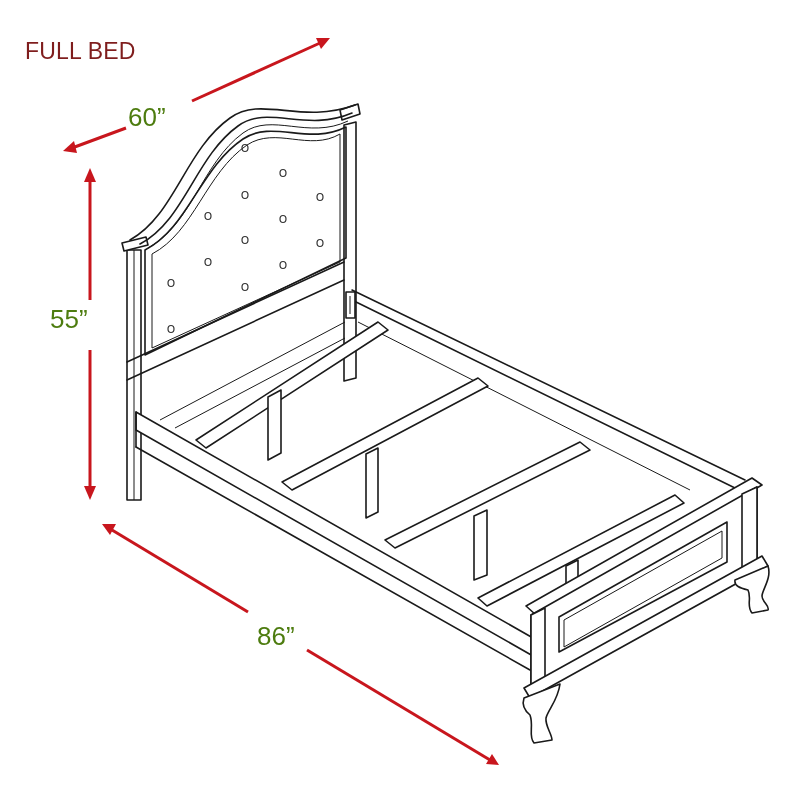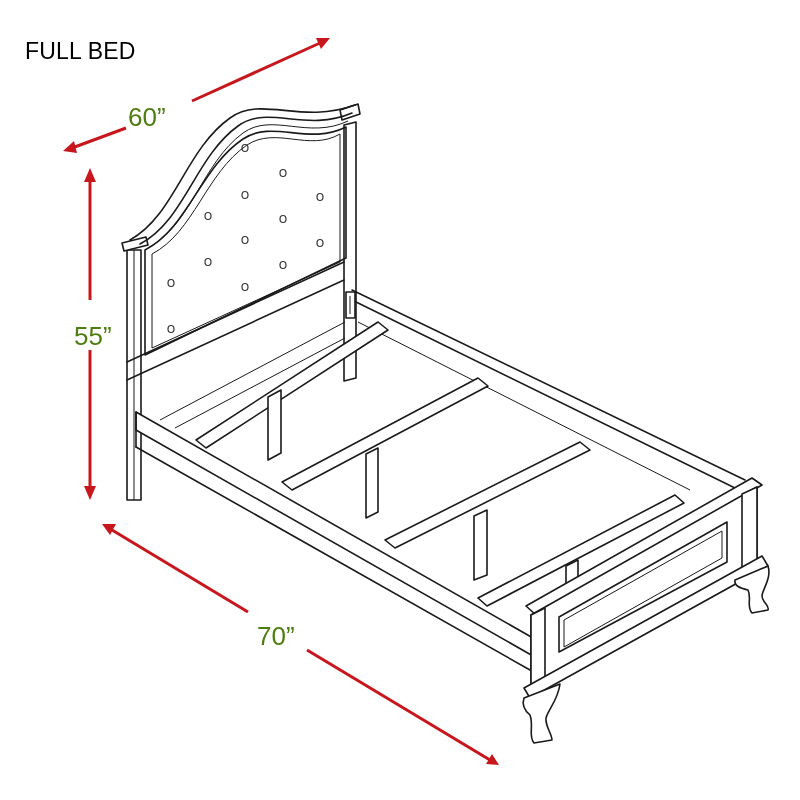--- a/index.html
+++ b/index.html
@@ -1,17 +1,17 @@
 <!DOCTYPE html>
 <html><head>
 <meta charset="utf-8">
 <style>
   html, body { margin: 0; padding: 0; background: #ffffff; }
   body { width: 800px; height: 800px; position: relative; overflow: hidden; font-family: "Liberation Sans", "DejaVu Sans", sans-serif; }
-  .title { position: absolute; left: 25px; top: 38px; font-size: 23px; color: #000000; letter-spacing: 0.2px; }
+  .title { position: absolute; left: 25px; top: 38px; font-size: 23px; color: #7f1d1d; letter-spacing: 0.2px; }
   .dim-label { position: absolute; font-size: 26px; color: #4d7c0f; }
   svg.drawing { position: absolute; left: 0; top: 0; }
   .ln { fill: none; stroke: #1a1a1a; stroke-width: 1.6; stroke-linejoin: round; stroke-linecap: round; }
   .ln-thin { fill: none; stroke: #1a1a1a; stroke-width: 1; stroke-linejoin: round; }
   .fillw { fill: #ffffff; stroke: #1a1a1a; stroke-width: 1.6; stroke-linejoin: round; }
   .tuft { fill: none; stroke: #333; stroke-width: 1.2; }
   .arrow { stroke: #c8161d; stroke-width: 3; fill: none; }
   .ahead { fill: #c8161d; }
 </style>
 </head>
@@ -119,14 +119,14 @@
     <path class="ln-thin" d="M564,620 L722,531 L722,558 L564,647 Z"></path>
 
     <path class="fillw" d="M524,688 L762,556 L768,566 L530,698 Z"></path>
 
     <path class="fillw" d="M524,698 L560,684 C558,700 548,710 546,718 C545,726 552,734 552,740 L534,743 C528,736 534,726 530,715 C524,710 522,704 524,698 Z"></path>
     <path class="fillw" d="M735,580 L768,566 C772,578 762,590 762,596 C762,602 770,606 768,610 L752,613 C746,606 752,598 748,590 C740,588 734,586 735,580 Z"></path>
   </g>
 </svg>
 
 <div class="dim-label" style="left:128px; top:102px;">60”</div>
-<div class="dim-label" style="left:50px; top:321px;margin-left:24px;">55”</div>
-<div class="dim-label" style="left:257px; top:621px;">70”</div>
+<div class="dim-label" style="left:50px; top:304px;">55”</div>
+<div class="dim-label" style="left:257px; top:621px;">86”</div>
 
 </body></html>

